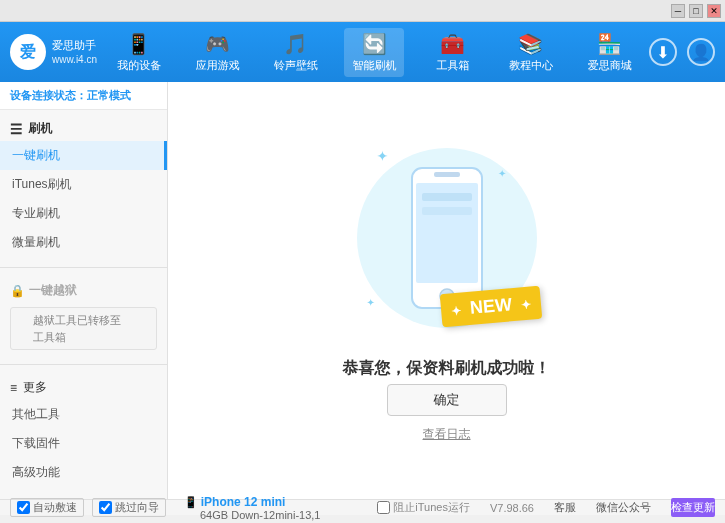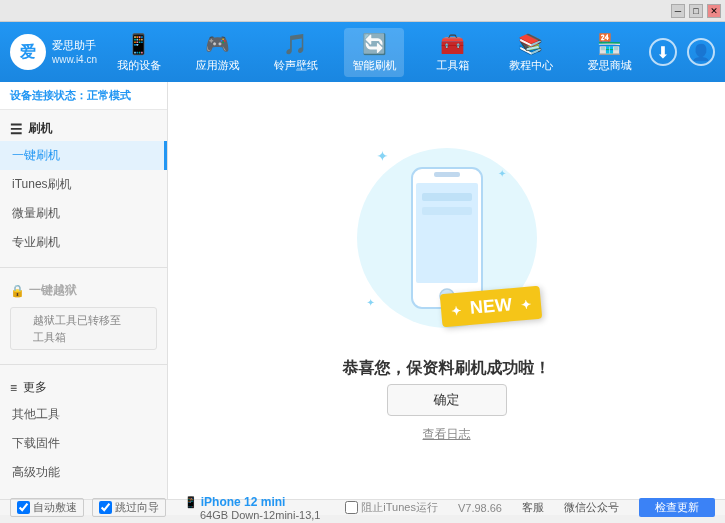--- a/index.html
+++ b/index.html
@@ -312,23 +312,23 @@
       gap: 20px;
     }
     .footer-version {
       color: #888;
     }
     .footer-link {
       color: #555;
       cursor: pointer;
     }
     .footer-update-btn {
-      background: #3b82f6;
+      background: #8b5cf6;
       color: #fff;
-      padding: 2px 16px;
+      padding: 2px 0;
       border-radius: 2px;
       cursor: pointer;
       font-size: 11px;
     }
     .footer-stop {
       display: flex;
       align-items: center;
       gap: 3px;
       color: #888;
       font-size: 11px;
@@ -415,24 +415,24 @@
         <span class="sidebar-section-icon">☰</span>
         <span>刷机</span>
       </div>
       <div class="sidebar-item active">
         <span>一键刷机</span>
       </div>
       <div class="sidebar-item">
         <span>iTunes刷机</span>
       </div>
       <div class="sidebar-item">
+        <span>专业刷机</span>
+      </div>
+      <div class="sidebar-item">
         <span>微量刷机</span>
-      </div>
-      <div class="sidebar-item">
-        <span>专业刷机</span>
       </div>
     </div>
 
     <div class="sidebar-divider"></div>
 
     <div class="sidebar-section">
       <div class="sidebar-section-header" style="color:#aaa;">
         <span class="lock-icon">🔒</span>
         <span>一键越狱</span>
       </div>

